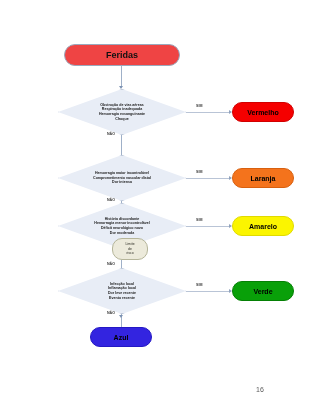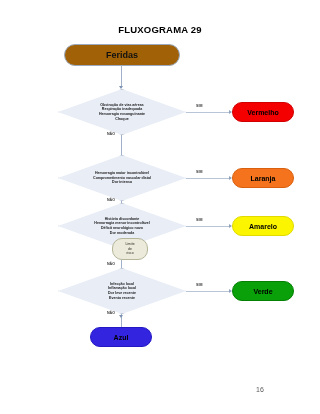--- a/index.html
+++ b/index.html
@@ -37,21 +37,21 @@
 
   
   .start-node {
     position: absolute;
     left: 64px;
     top: 44px;
     width: 116px;
     height: 22px;
     border: 1px solid #9aa9bd;
     border-radius: 11px;
-    background: #a16207;
+    background: #ef4444;
     display: flex;
     align-items: center;
     justify-content: center;
     font-size: 9px;
     font-weight: bold;
     color: #111111;
     box-sizing: border-box;
   }
 
   
@@ -161,21 +161,20 @@
     top: 386px;
     font-size: 7px;
     color: #5a5a5a;
   }
 </style>
 </head>
 <body>
 
 <div id="page">
 
-  <div class="doc-title">FLUXOGRAMA 29</div>
 
   <div class="start-node">
     <span>Feridas</span>
   </div>
 
   <div class="vline" style="left:121px; top:66px; height:21px;"></div>
   <div class="arrow-down" style="left:119px; top:86px;"></div>
 
   <div class="decision" style="left:58px; top:89px;">
     <div class="shape"></div>

